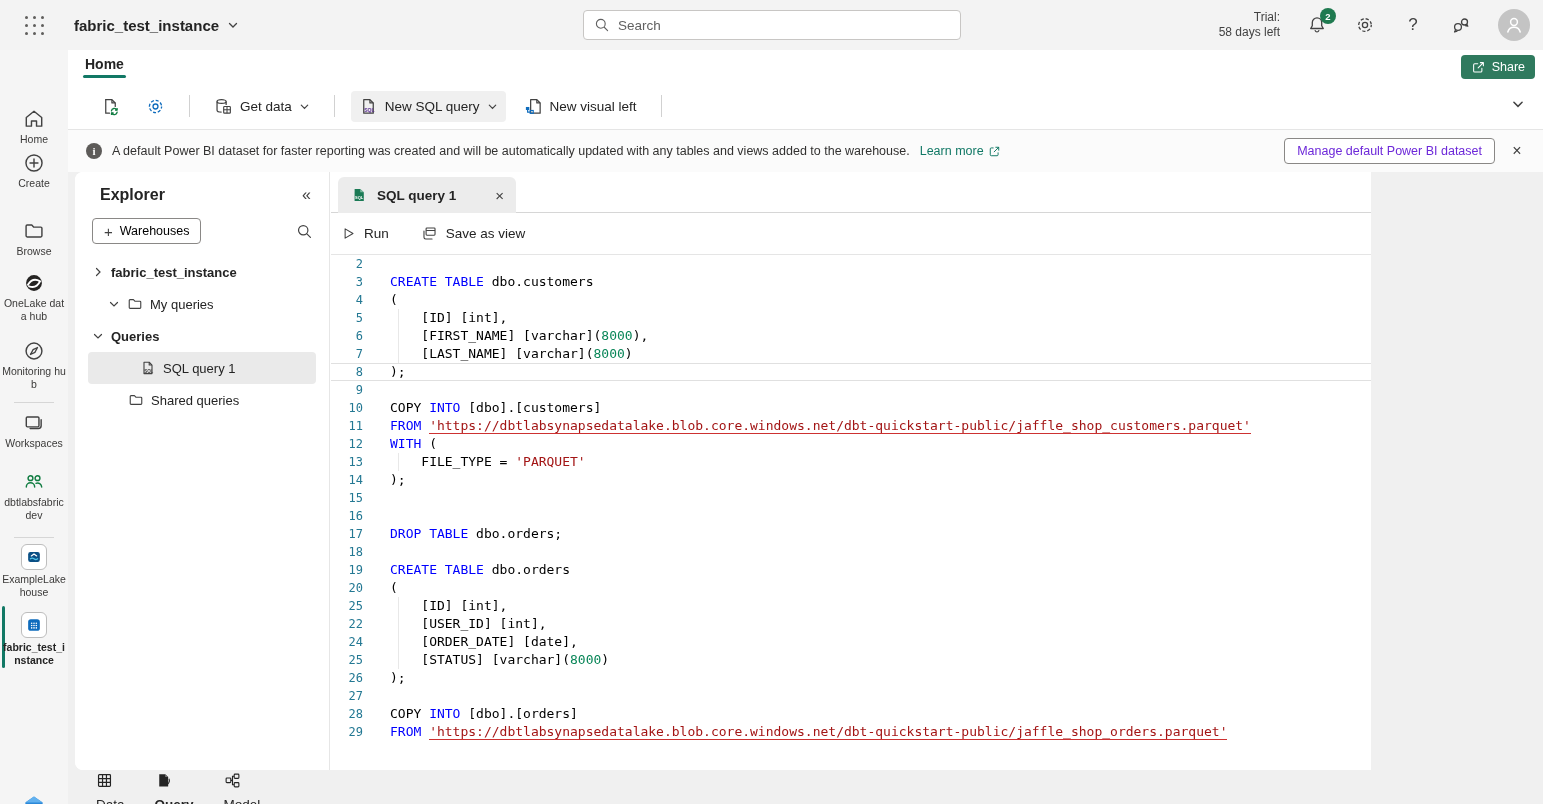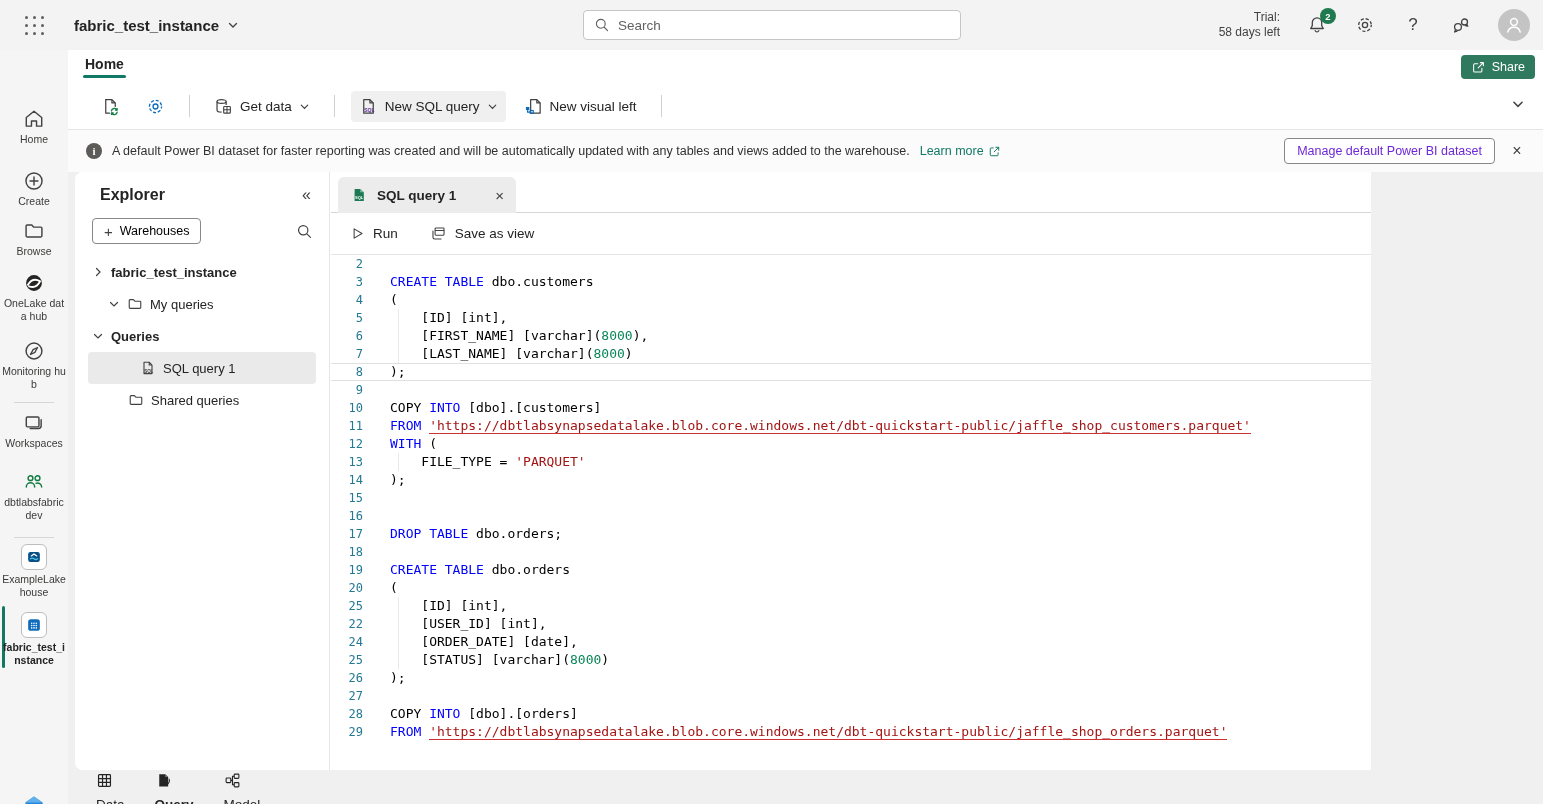--- a/index.html
+++ b/index.html
@@ -72,21 +72,21 @@
   .tree-row.selected { background:#eaeaea; }
   .tree-row .bold { font-weight:600; }
 
   
   .main { position:absolute; left:256px; top:0; width:1212px; height:598px; }
   .tabstrip { position:absolute; left:0; top:0; width:1212px; height:41px; border-bottom:1px solid #d6d6d6; background:#fff; }
   .qtab { position:absolute; left:7px; top:5px; height:36px; width:178px; background:#ececec; border-radius:6px 6px 0 0; display:flex; align-items:center; gap:10px; padding:0 12px 0 13px; cursor:pointer; }
   .qtab-title { font-size:13.5px; font-weight:600; flex:1; }
   .tab-close { font-size:15px; color:#424242; cursor:pointer; }
   .strip-copy { position:absolute; right:13px; top:12px; cursor:pointer; }
-  .runbar { position:absolute; left:0; top:41px; width:1212px; height:42px; border-bottom:1px solid #e5e5e5; background:#fff; display:flex; align-items:center; gap:32px; padding-left:19px; }
+  .runbar { position:absolute; left:0; top:41px; width:1212px; height:42px; border-bottom:1px solid #e5e5e5; background:#fff; display:flex; align-items:center; gap:32px; padding-left:10px; }
   .runbar .act { display:flex; align-items:center; gap:8px; font-size:13.5px; cursor:pointer; }
 
   
   .editor { position:absolute; left:0; top:83px; width:1212px; height:515px; background:#fff; overflow:hidden; font-family:"DejaVu Sans Mono",monospace; }
   .code-line { display:flex; height:18px; width:100%; }
   .code-line.cur { border-top:1px solid #e0e0e0; border-bottom:1px solid #e0e0e0; }
   .code-line.cur .ln, .code-line.cur .code-text { line-height:16px; }
   .ln { width:32px; text-align:right; margin-right:27px; color:#237893; font-size:12px; line-height:18px; flex:0 0 auto; }
   .code-text { font-size:13px; line-height:18px; white-space:pre; position:relative; flex:1; }
   .code-text.guide::before { content:""; position:absolute; left:8px; top:0; bottom:0; width:1px; background:#e8e8e8; }
@@ -168,21 +168,21 @@
   </div>
 </div>
 
 <div class="rail">
   <div class="rail-item" style="top:58px">
     <svg class="ico" width="22" height="22" viewBox="0 0 20 20">
         <path d="M3 8.6 L10 3 L17 8.6 V16.5 H12.3 V11.8 H7.7 V16.5 H3 Z" fill="none" stroke="#424242" stroke-width="1.3" stroke-linejoin="round"></path>
       </svg>
     <span class="rlabel">Home</span>
   </div>
-  <div class="rail-item" style="top:120px">
+  <div class="rail-item" style="top:102px">
     <svg class="ico" width="22" height="22" viewBox="0 0 20 20">
         <circle cx="10" cy="10" r="7.3" fill="none" stroke="#424242" stroke-width="1.3"></circle>
         <path d="M10 6.4 V13.6 M6.4 10 H13.6" stroke="#424242" stroke-width="1.3" stroke-linecap="round"></path>
       </svg>
     <span class="rlabel">Create</span>
   </div>
   <div class="rail-item" style="top:170px">
     <svg class="ico" width="22" height="22" viewBox="0 0 20 20">
         <path d="M2.8 5.6 q0-1 1-1 h4.2 l1.8 1.9 h6.4 q1 0 1 1 v6.9 q0 1 -1 1 H3.8 q-1 0 -1-1 Z" fill="none" stroke="#424242" stroke-width="1.3" stroke-linejoin="round"></path>
       </svg>

